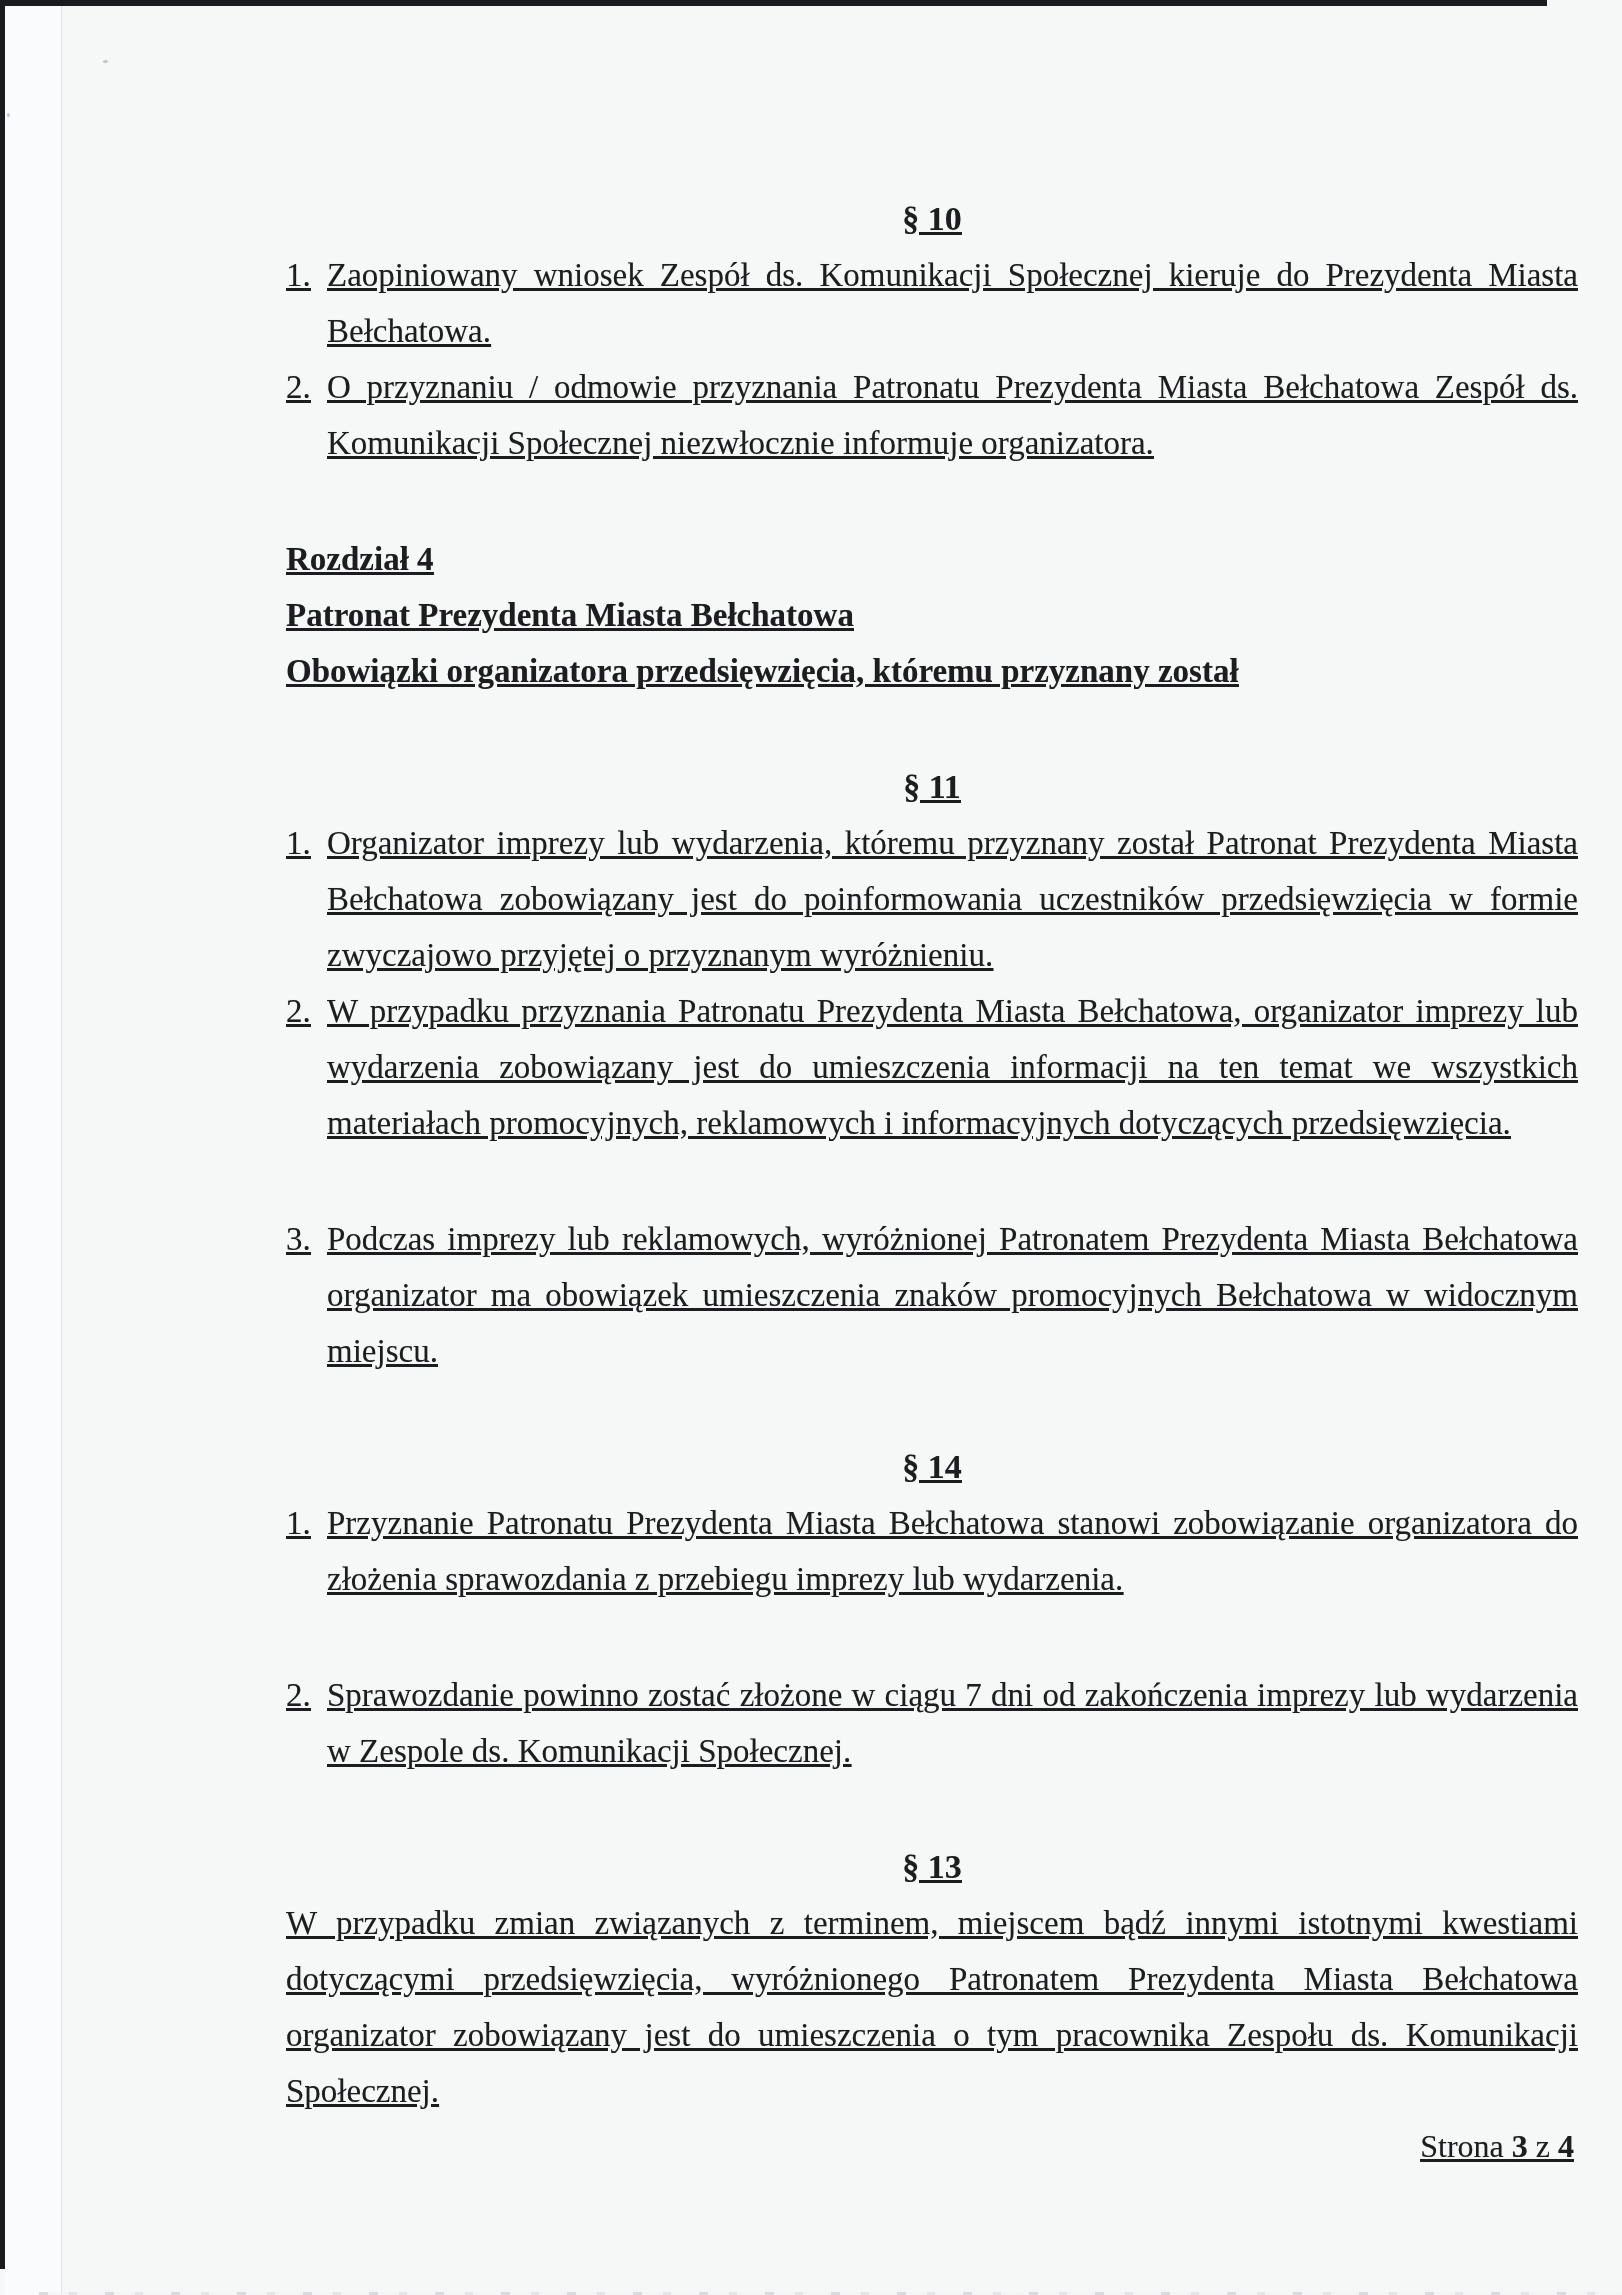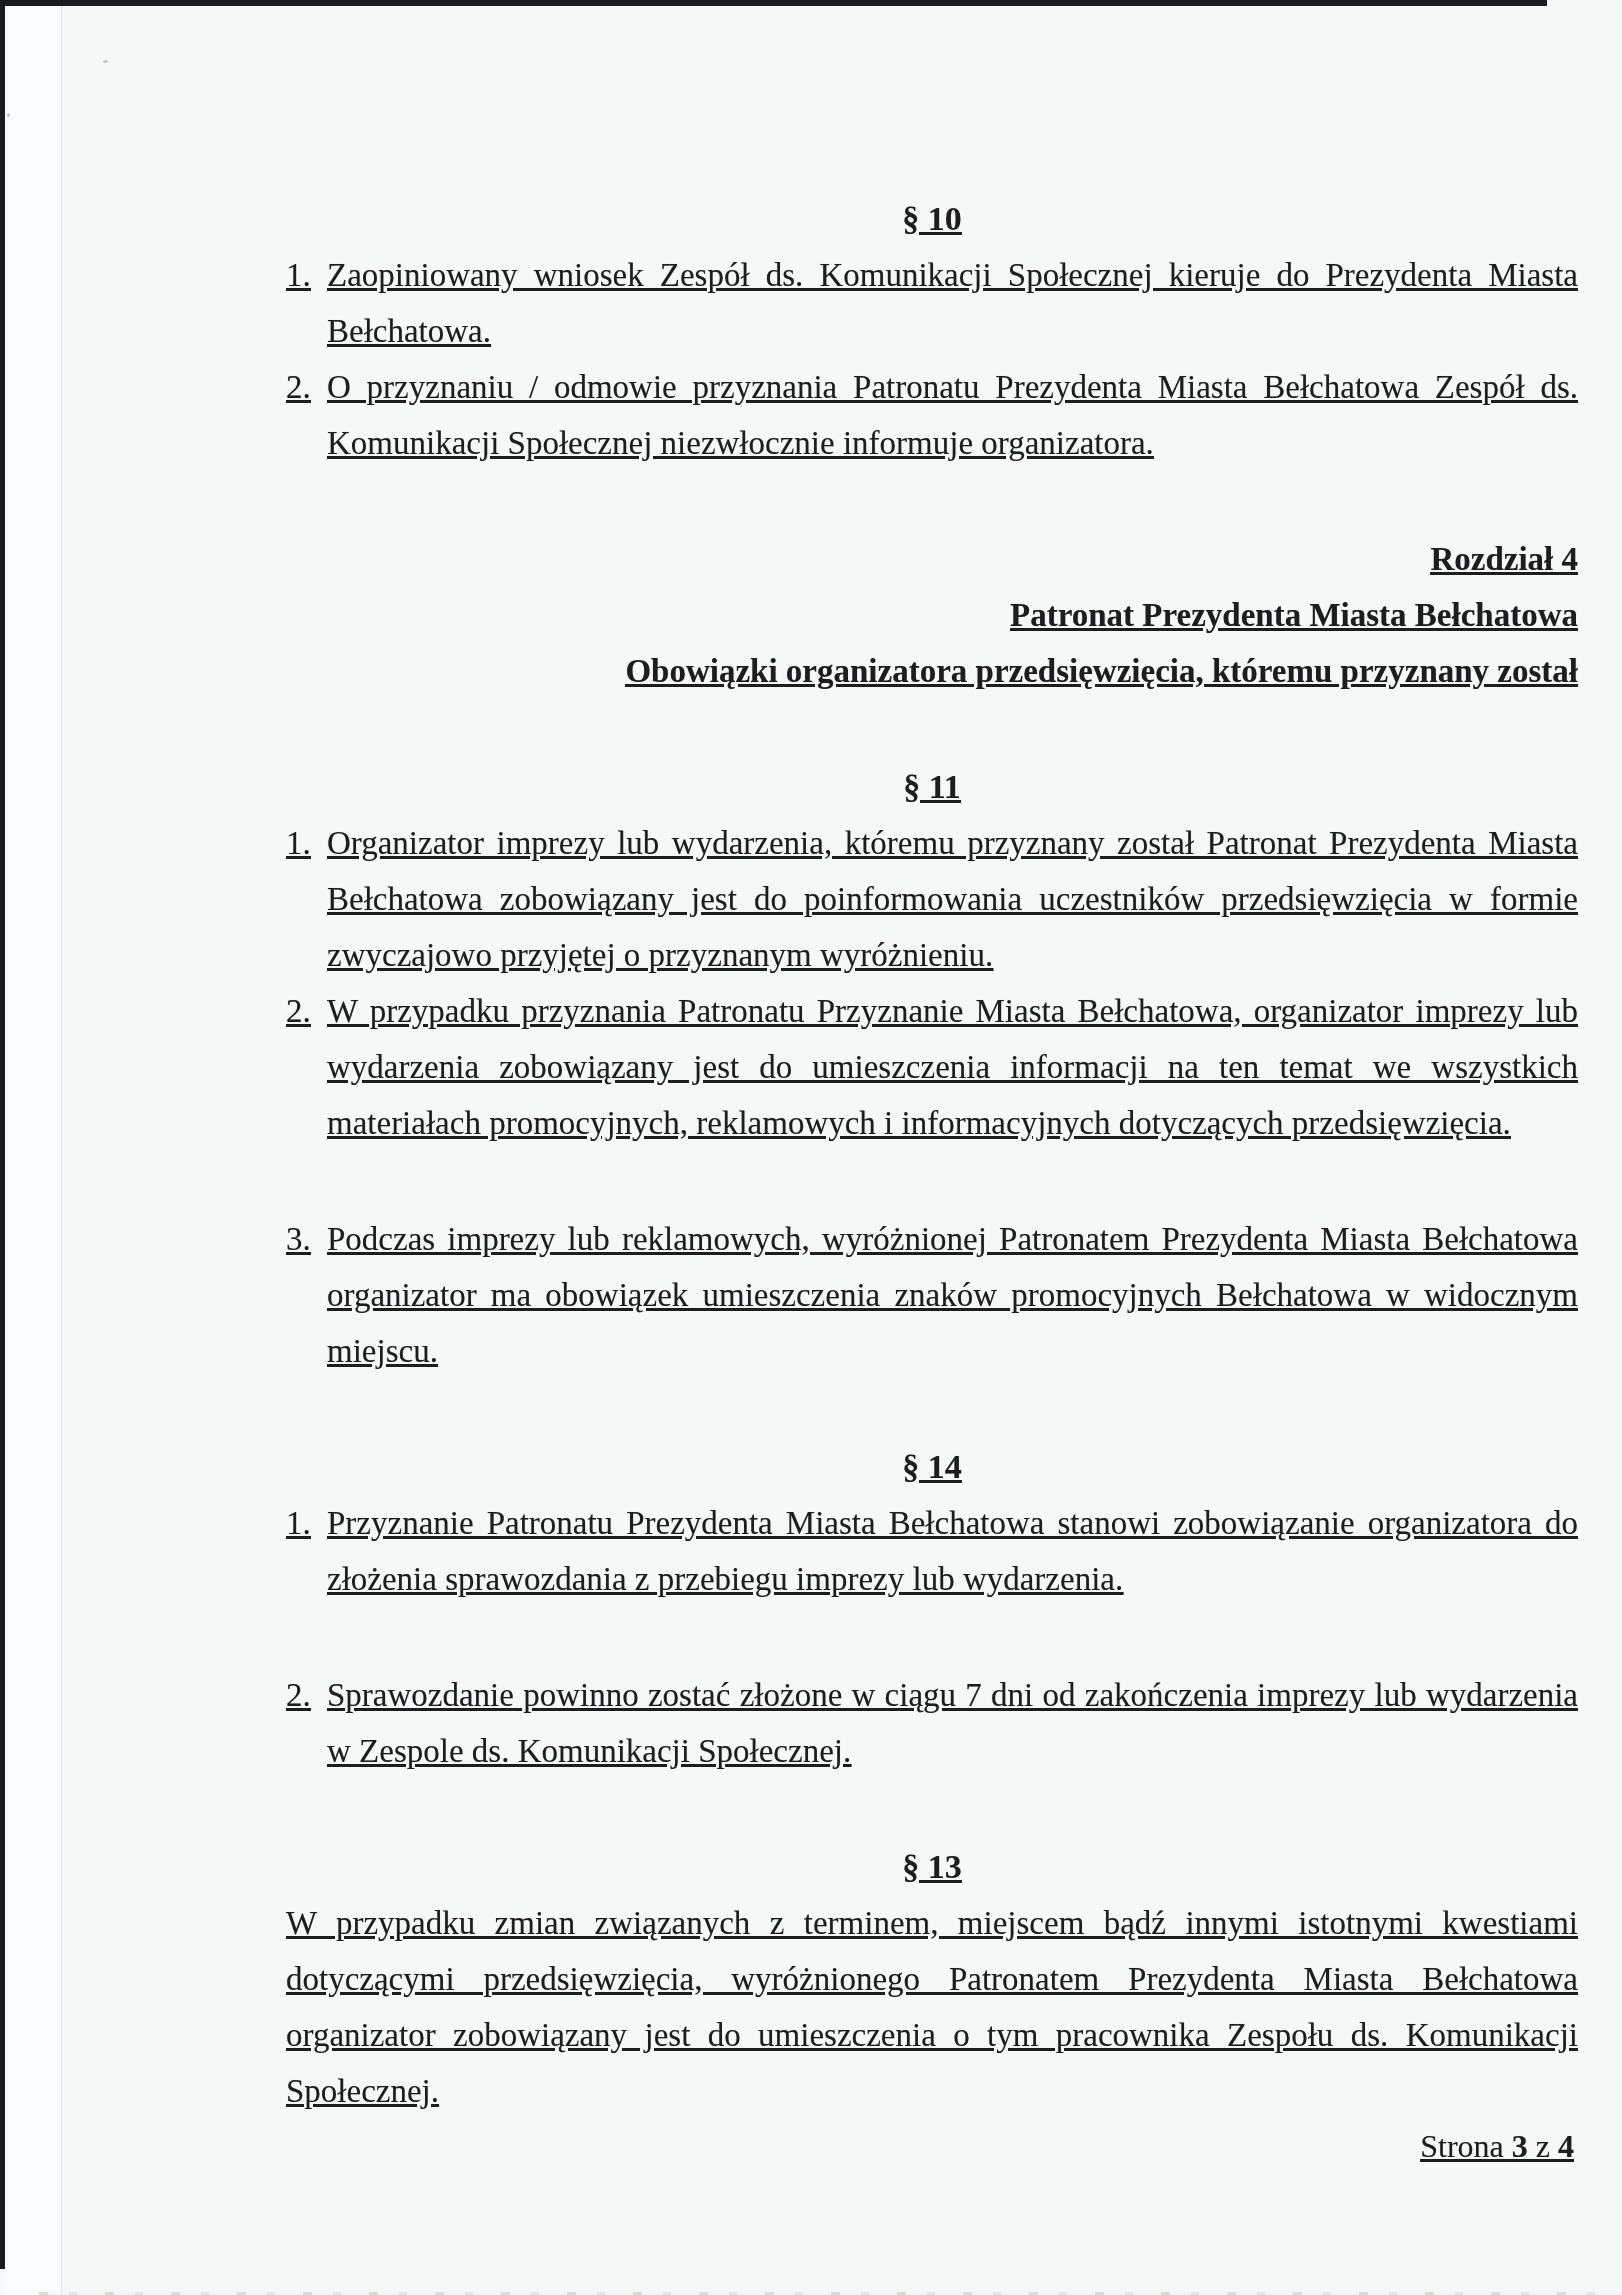--- a/index.html
+++ b/index.html
@@ -45,21 +45,21 @@
   .doc{
     position:absolute;left:286px;top:191px;width:1292px;
     font-size:33px;line-height:56px;
     text-align:justify;
     text-shadow:0 0 0.7px rgba(25,25,28,.35);
   }
   .sec-heading{
     text-align:center;font-weight:bold;font-size:34px;
   }
   .sec-heading:not(:first-child){margin-top:60px;}
-  .chapter{margin-top:60px;text-align:right;font-weight:bold;}
+  .chapter{margin-top:60px;text-align:left;font-weight:bold;}
   .item{display:flex;}
   .item.spaced{margin-top:60px;}
   .item .num{flex:none;width:41px;text-align:left;}
   .item .itext{flex:1;text-align:justify;}
   .para{text-align:justify;}
 
   .footer{
     position:absolute;top:2127px;right:49px;
     font-size:32px;line-height:39px;
     text-shadow:0 0 0.7px rgba(25,25,28,.35);
@@ -92,21 +92,21 @@
       <div class="chapter-line">Patronat Prezydenta Miasta Bełchatowa</div>
       <div class="chapter-line">Obowiązki organizatora przedsięwzięcia, któremu przyznany został</div>
     </div>
     <div class="sec-heading">§ 11</div>
     <div class="item">
       <span class="num">1.</span>
       <div class="itext">Organizator imprezy lub wydarzenia, któremu przyznany został Patronat Prezydenta Miasta Bełchatowa zobowiązany jest do poinformowania uczestników przedsięwzięcia w formie zwyczajowo przyjętej o przyznanym wyróżnieniu.</div>
     </div>
     <div class="item">
       <span class="num">2.</span>
-      <div class="itext">W przypadku przyznania Patronatu Przyznanie Miasta Bełchatowa, organizator imprezy lub wydarzenia zobowiązany jest do umieszczenia informacji na ten temat we wszystkich materiałach promocyjnych, reklamowych i informacyjnych dotyczących przedsięwzięcia.</div>
+      <div class="itext">W przypadku przyznania Patronatu Prezydenta Miasta Bełchatowa, organizator imprezy lub wydarzenia zobowiązany jest do umieszczenia informacji na ten temat we wszystkich materiałach promocyjnych, reklamowych i informacyjnych dotyczących przedsięwzięcia.</div>
     </div>
     <div class="item spaced">
       <span class="num">3.</span>
       <div class="itext">Podczas imprezy lub reklamowych, wyróżnionej Patronatem Prezydenta Miasta Bełchatowa organizator ma obowiązek umieszczenia znaków promocyjnych Bełchatowa w widocznym miejscu.</div>
     </div>
     <div class="sec-heading">§ 14</div>
     <div class="item">
       <span class="num">1.</span>
       <div class="itext">Przyznanie Patronatu Prezydenta Miasta Bełchatowa stanowi zobowiązanie organizatora do złożenia sprawozdania z przebiegu imprezy lub wydarzenia.</div>
     </div>

